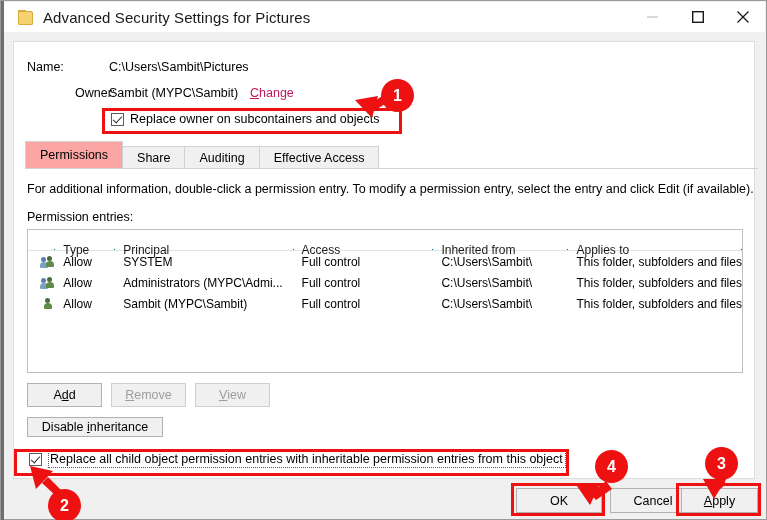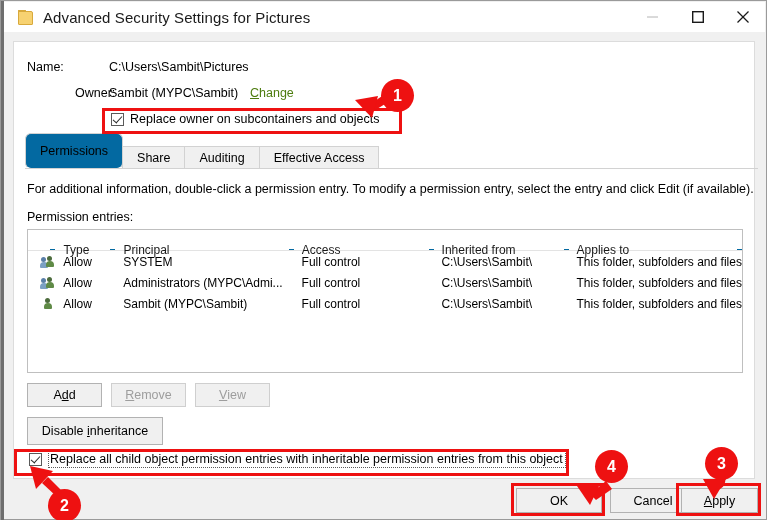--- a/index.html
+++ b/index.html
@@ -56,21 +56,21 @@
     position:absolute;left:12px;top:40px;width:742px;height:438px;
     box-sizing:border-box;background:#ffffff;border:1px solid #dcdcdc;
   }
 
   .field-row{position:absolute;font-size:12.5px;color:#000;white-space:nowrap;}
   .lbl-name{left:13px;top:18px;}
   .val-name{left:95px;top:18px;}
   .lbl-owner{left:13px;top:44px;margin-left:48px;}
   .val-owner{left:95px;top:44px;}
   .link-change{
-    left:236px;top:44px;color:#4d7c0f;text-decoration:none;cursor:pointer;
+    left:236px;top:44px;color:#be185d;text-decoration:none;cursor:pointer;
   }
   .link-change u{text-decoration:underline;}
 
   
   .owner-check{
     position:absolute;left:97px;top:70px;display:flex;align-items:center;white-space:nowrap;
   }
   .cb{
     width:13px;height:13px;box-sizing:border-box;
     border:1px solid #5a5a5a;background:#ffffff;
@@ -88,21 +88,21 @@
     display:flex;align-items:flex-end;
   }
   .tab{
     height:23px;box-sizing:border-box;
     display:flex;align-items:center;justify-content:center;
     font-size:12.5px;color:#000;background:#f0f0f0;
     border:1px solid #d2d2d2;border-bottom:1px solid #d2d2d2;
     margin-right:-1px;padding:0 14px;cursor:default;
   }
   .tab.active{
-    background:#0369a1;border-bottom:1px solid #ffffff;height:36px;color:#000;border-radius:6px;
+    background:#fca5a5;border-bottom:1px solid #ffffff;height:28px;color:#000;
   }
   .tab-underline{
     position:absolute;left:11px;top:126px;width:733px;height:1px;background:#d2d2d2;
   }
 
   
   .desc{
     position:absolute;left:13px;top:140px;font-size:12.5px;color:#000;white-space:nowrap;
   }
   .entries-label{
@@ -112,21 +112,21 @@
   
   .listview{
     position:absolute;left:13px;top:187px;width:716px;height:144px;
     box-sizing:border-box;border:1px solid #bfbfbf;background:#ffffff;overflow:hidden;
   }
   .lv-header{
     display:flex;height:20px;background:#ffffff;border-bottom:1px solid #e3e3e3;
     font-size:12px;color:#1a1a1a;
   }
   .lv-header .hcell{
-    box-sizing:border-box;border-right:5px solid #0369a1;
+    box-sizing:border-box;border-right:1px solid #0369a1;
     padding-left:8px;display:flex;align-items:center;white-space:nowrap;margin-top:19px;
   }
   .lv-row{display:flex;height:21px;font-size:12px;color:#000;align-items:center;}
   .lv-row .cell{
     box-sizing:border-box;padding-left:8px;display:flex;align-items:center;
     white-space:nowrap;overflow:hidden;
   }
   .c-icon{width:28px;}
   .c-type{width:62px;}
   .c-principal{width:185px;}
@@ -154,21 +154,21 @@
     background:#f0f0f0;border:1px solid #b2b2b2;
     font-size:12.5px;color:#000;
     display:flex;align-items:center;justify-content:center;
     cursor:default;white-space:nowrap;
   }
   .btn.disabled{color:#9d9d9d;border-color:#cfcfcf;background:#f0f0f0;}
   .btn u{text-decoration:underline;}
   .btn-add{left:13px;top:341px;width:75px;height:24px;}
   .btn-remove{left:97px;top:341px;width:75px;height:24px;}
   .btn-view{left:181px;top:341px;width:75px;height:24px;}
-  .btn-disable{left:13px;top:375px;width:136px;height:28px;}
+  .btn-disable{left:13px;top:375px;width:136px;height:20px;}
 
   
   .bottom-check{
     position:absolute;left:15px;top:408px;display:flex;align-items:center;white-space:nowrap;
   }
   .bottom-check .focus-rect{
     display:flex;align-items:center;
     border:1px dotted #5a5a5a;padding:1px 2px 1px 1px;text-align:center;
   }
   .bottom-check .cb-label{font-size:12.5px;color:#000;}

